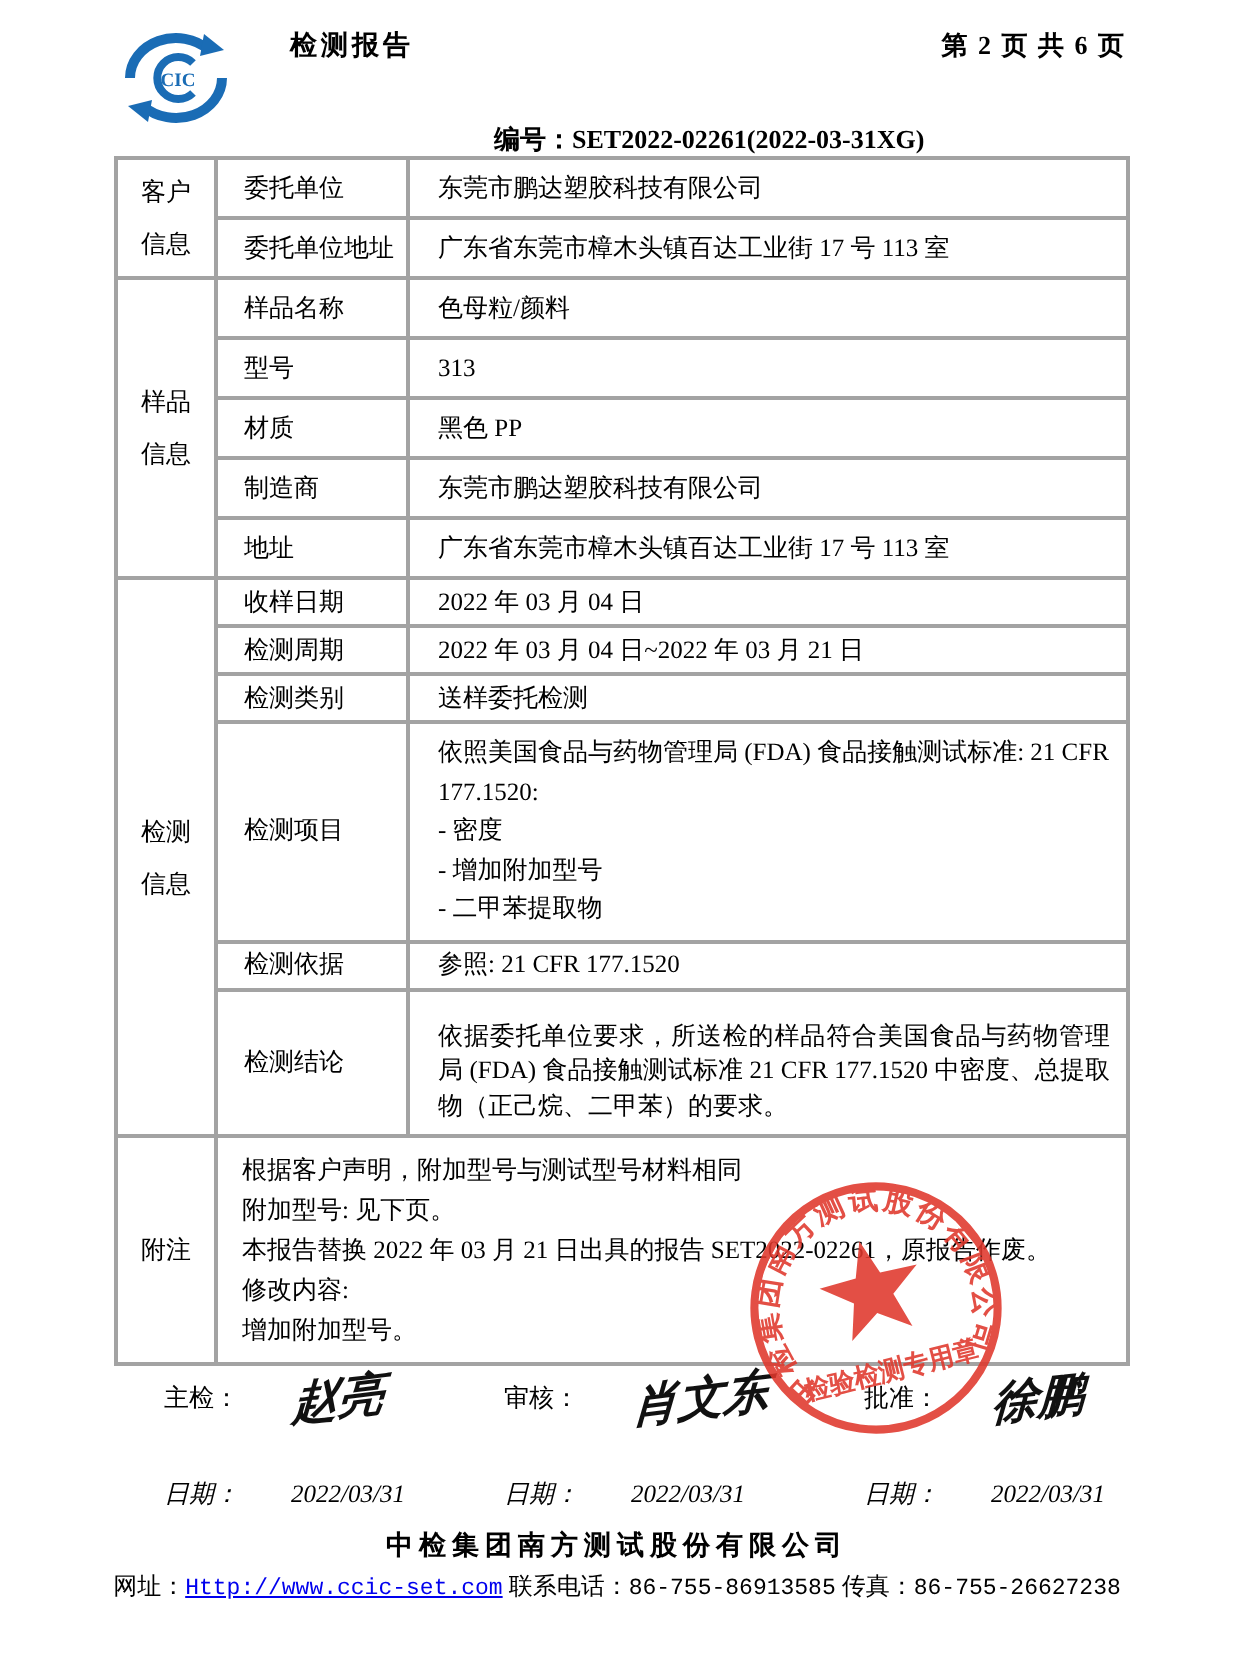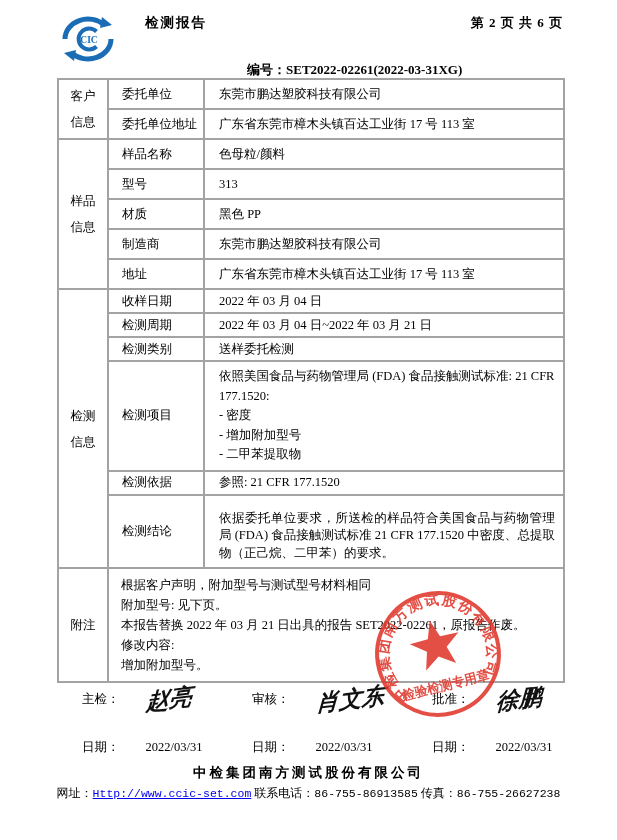--- a/index.html
+++ b/index.html
@@ -33,21 +33,21 @@
   .justify { text-align:justify; line-height:17.5px; padding-top:14px; padding-bottom:5px;font-family:Liberation Serif, serif; }
   .notes { padding:6px 10px 6px 12px; vertical-align:top; }
   .notes div { line-height:20px; }
 
   
   .sig-block { position:absolute; left:57px; top:684px; width:506px; }
   .sig-row, .date-row { display:grid; grid-template-columns:170px 180px 156px; align-items:center; }
   .sig-cell, .date-cell { display:flex; align-items:center; font-size:12.5px; padding-left:25px; }
   .sig-name { font-size:23px; margin-left:26px; transform:rotate(-7deg) skewX(-10deg);
               font-style:italic; font-weight:bold; color:#111; white-space:nowrap; }
-  .date-row { margin-top:24px; }
+  .date-row { margin-top:24px;font-style:italic; }
   .date-val { margin-left:26px; }
 
   
   .stamp-wrap { position:absolute; left:362px; top:578px; width:152px; height:152px;
                 transform:rotate(-14deg); opacity:.88; z-index:5; pointer-events:none; }
 
   
   .footer { position:absolute; left:0; top:764px; width:617px; text-align:center; }
   .company { font-size:13.5px; font-weight:bold; letter-spacing:3px; }
   .addr { font-size:12px; margin-top:7px; }

